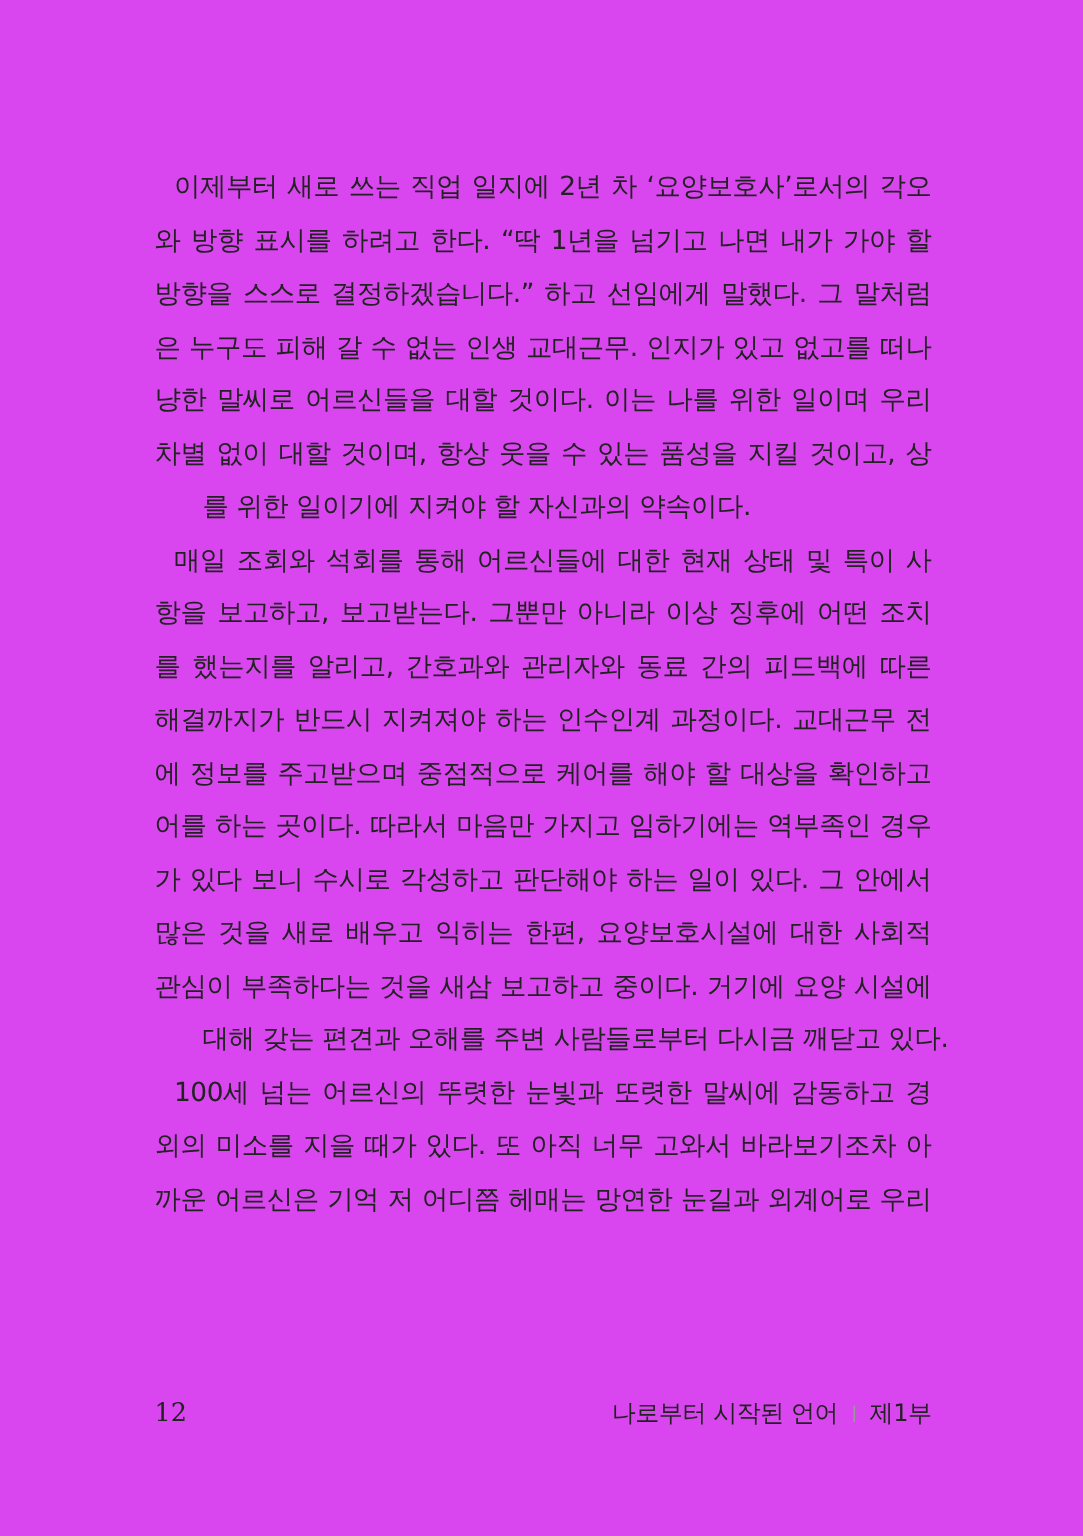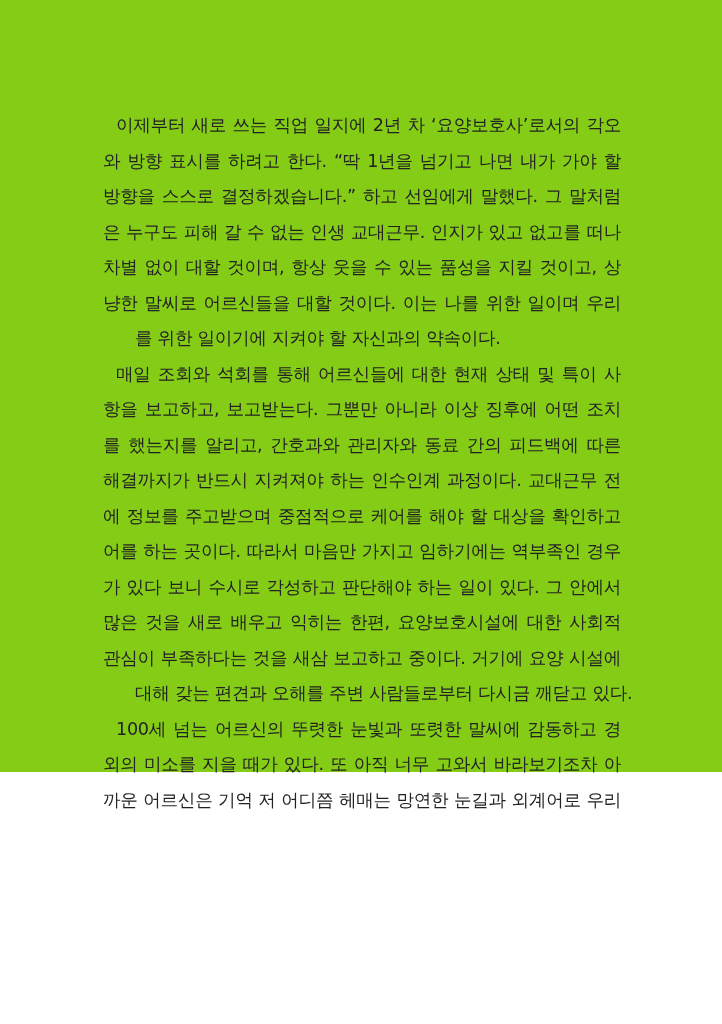--- a/index.html
+++ b/index.html
@@ -1,19 +1,19 @@
 <!DOCTYPE html>
 <html><head>
   <meta charset="utf-8">
   <style>
     html, body { margin: 0; padding: 0; background: #ffffff; }
     body { width: 722px; height: 1024px; position: relative; overflow: hidden; }
     .page {
-      position: absolute; left: 0; top: 0; width: 722px; height: 772px;
-      background: #84cc16;
+      position: absolute; left: 0; top: 0; width: 722px; height: 1024px;
+      background: #d946ef;
     }
     .text-block {
       position: absolute; left: 103px; top: 108px; width: 518px;
       font-family: "DejaVu Sans", sans-serif;
       font-size: 17.6px; line-height: 35.5px; color: #222222;
       letter-spacing: -0.3px;
     }
     .line { white-space: nowrap; display: block; height: 35.5px; text-align: justify; text-align-last: justify; }
     .line.last { text-align-last: left; margin-left: 32px; }
     .line.indent { padding-left: 13px; }
@@ -29,33 +29,41 @@
 </head>
 <body>
 
 <div class="page">
   <div class="text-block">
 
     <span class="line indent">이제부터 새로 쓰는 직업 일지에 2년 차 ‘요양보호사’로서의 각오</span>
     <span class="line">와 방향 표시를 하려고 한다. “딱 1년을 넘기고 나면 내가 가야 할</span>
     <span class="line">방향을 스스로 결정하겠습니다.” 하고 선임에게 말했다. 그 말처럼</span>
     <span class="line">은 누구도 피해 갈 수 없는 인생 교대근무. 인지가 있고 없고를 떠나</span>
+    <span class="line">냥한 말씨로 어르신들을 대할 것이다. 이는 나를 위한 일이며 우리</span>
     <span class="line">차별 없이 대할 것이며, 항상 웃을 수 있는 품성을 지킬 것이고, 상</span>
-    <span class="line">냥한 말씨로 어르신들을 대할 것이다. 이는 나를 위한 일이며 우리</span>
     <span class="line last">를 위한 일이기에 지켜야 할 자신과의 약속이다.</span>
 
     <span class="line indent">매일 조회와 석회를 통해 어르신들에 대한 현재 상태 및 특이 사</span>
     <span class="line">항을 보고하고, 보고받는다. 그뿐만 아니라 이상 징후에 어떤 조치</span>
     <span class="line">를 했는지를 알리고, 간호과와 관리자와 동료 간의 피드백에 따른</span>
     <span class="line">해결까지가 반드시 지켜져야 하는 인수인계 과정이다. 교대근무 전</span>
     <span class="line">에 정보를 주고받으며 중점적으로 케어를 해야 할 대상을 확인하고</span>
     <span class="line">어를 하는 곳이다. 따라서 마음만 가지고 임하기에는 역부족인 경우</span>
     <span class="line">가 있다 보니 수시로 각성하고 판단해야 하는 일이 있다. 그 안에서</span>
     <span class="line">많은 것을 새로 배우고 익히는 한편, 요양보호시설에 대한 사회적</span>
     <span class="line">관심이 부족하다는 것을 새삼 보고하고 중이다. 거기에 요양 시설에</span>
     <span class="line last">대해 갖는 편견과 오해를 주변 사람들로부터 다시금 깨닫고 있다.</span>
 
     <span class="line indent">100세 넘는 어르신의 뚜렷한 눈빛과 또렷한 말씨에 감동하고 경</span>
     <span class="line">외의 미소를 지을 때가 있다. 또 아직 너무 고와서 바라보기조차 아</span>
     <span class="line">까운 어르신은 기억 저 어디쯤 헤매는 망연한 눈길과 외계어로 우리</span>
   </div>
 
+  <div class="footer">
+    <span class="page-number">12</span>
+    <span class="running-head">
+      <span>나로부터 시작된 언어</span>
+      <span class="sep"></span>
+      <span>제1부</span>
+    </span>
+  </div>
 </div>
 
 </body></html>

